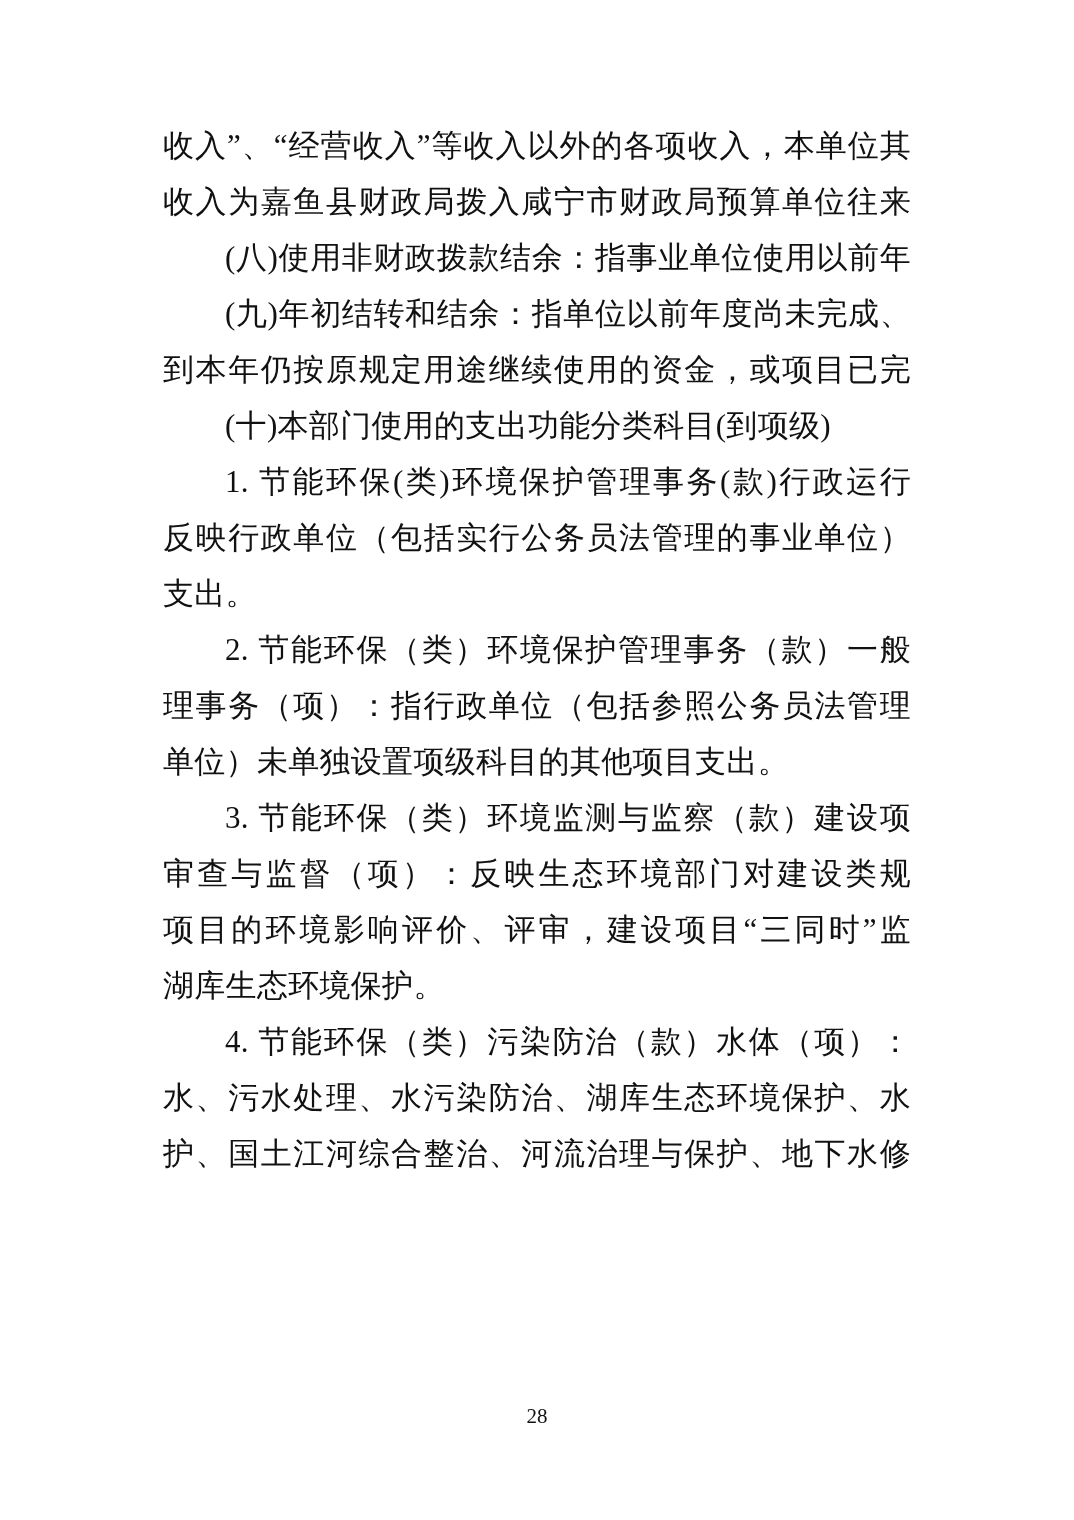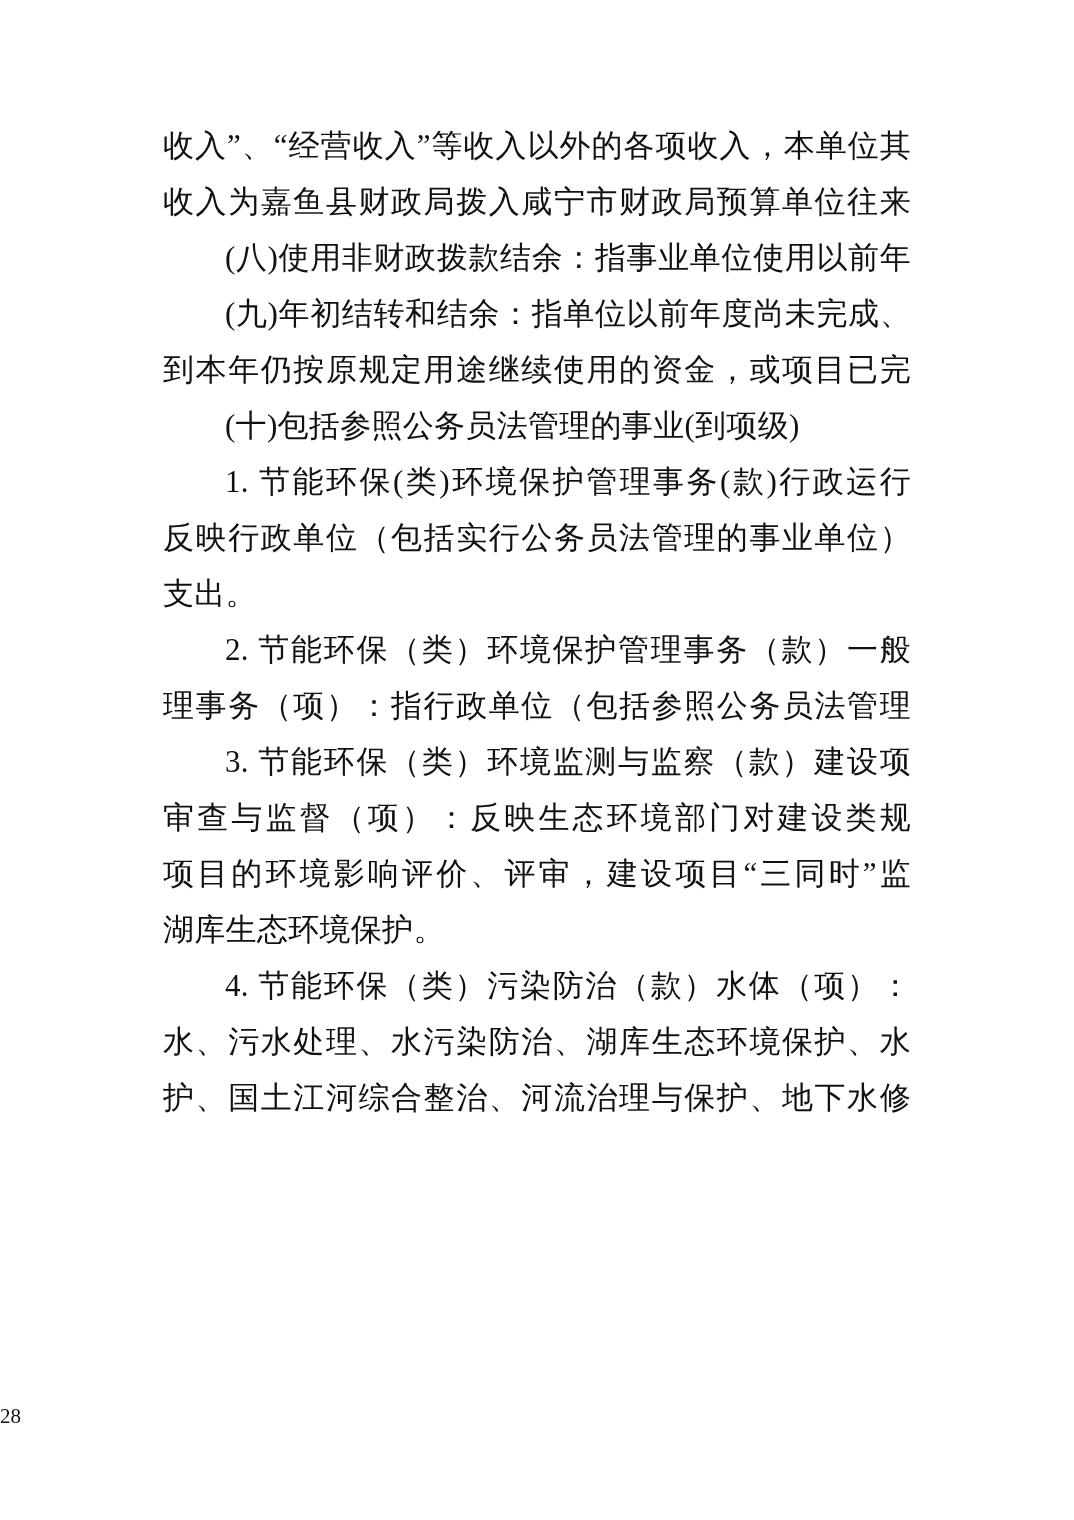--- a/index.html
+++ b/index.html
@@ -40,20 +40,21 @@
     padding-left: 62px;
   }
   .line.para-end {
     text-align-last: left;
   }
   .page-number {
     position: absolute;
     top: 1402px;
     left: 0;
     width: 100%;
+    text-align: center;
     font-size: 21px;
     line-height: 28px;
     color: #111111;
   }
 </style>
 </head>
 <body>
 
 <div class="page">
   <main class="text-block">
@@ -62,30 +63,31 @@
         <div class="line">收入为嘉鱼县财政局拨入咸宁市财政局预算单位往来资金</div>
       </div>
       <div class="para">
         <div class="line indent">(八)使用非财政拨款结余：指事业单位使用以前年度积</div>
       </div>
       <div class="para">
         <div class="line indent">(九)年初结转和结余：指单位以前年度尚未完成、结转</div>
         <div class="line">到本年仍按原规定用途继续使用的资金，或项目已完成等产</div>
       </div>
       <div class="para">
-        <div class="line indent para-end">(十)包括参照公务员法管理的事业(到项级)</div>
+        <div class="line indent para-end">(十)本部门使用的支出功能分类科目(到项级)</div>
       </div>
       <div class="para">
         <div class="line indent">1. 节能环保(类)环境保护管理事务(款)行政运行(项)：</div>
         <div class="line">反映行政单位（包括实行公务员法管理的事业单位）的基本</div>
         <div class="line para-end">支出。</div>
       </div>
       <div class="para">
         <div class="line indent">2. 节能环保（类）环境保护管理事务（款）一般行政管</div>
         <div class="line">理事务（项）：指行政单位（包括参照公务员法管理的事业</div>
+        <div class="line para-end">单位）未单独设置项级科目的其他项目支出。</div>
       </div>
       <div class="para">
         <div class="line indent">3. 节能环保（类）环境监测与监察（款）建设项目环评</div>
         <div class="line">审查与监督（项）：反映生态环境部门对建设类规划、建设</div>
         <div class="line">项目的环境影响评价、评审，建设项目“三同时”监理、验</div>
         <div class="line para-end">湖库生态环境保护。</div>
       </div>
       <div class="para">
         <div class="line indent">4. 节能环保（类）污染防治（款）水体（项）：指在排</div>
         <div class="line">水、污水处理、水污染防治、湖库生态环境保护、水源地保</div>

